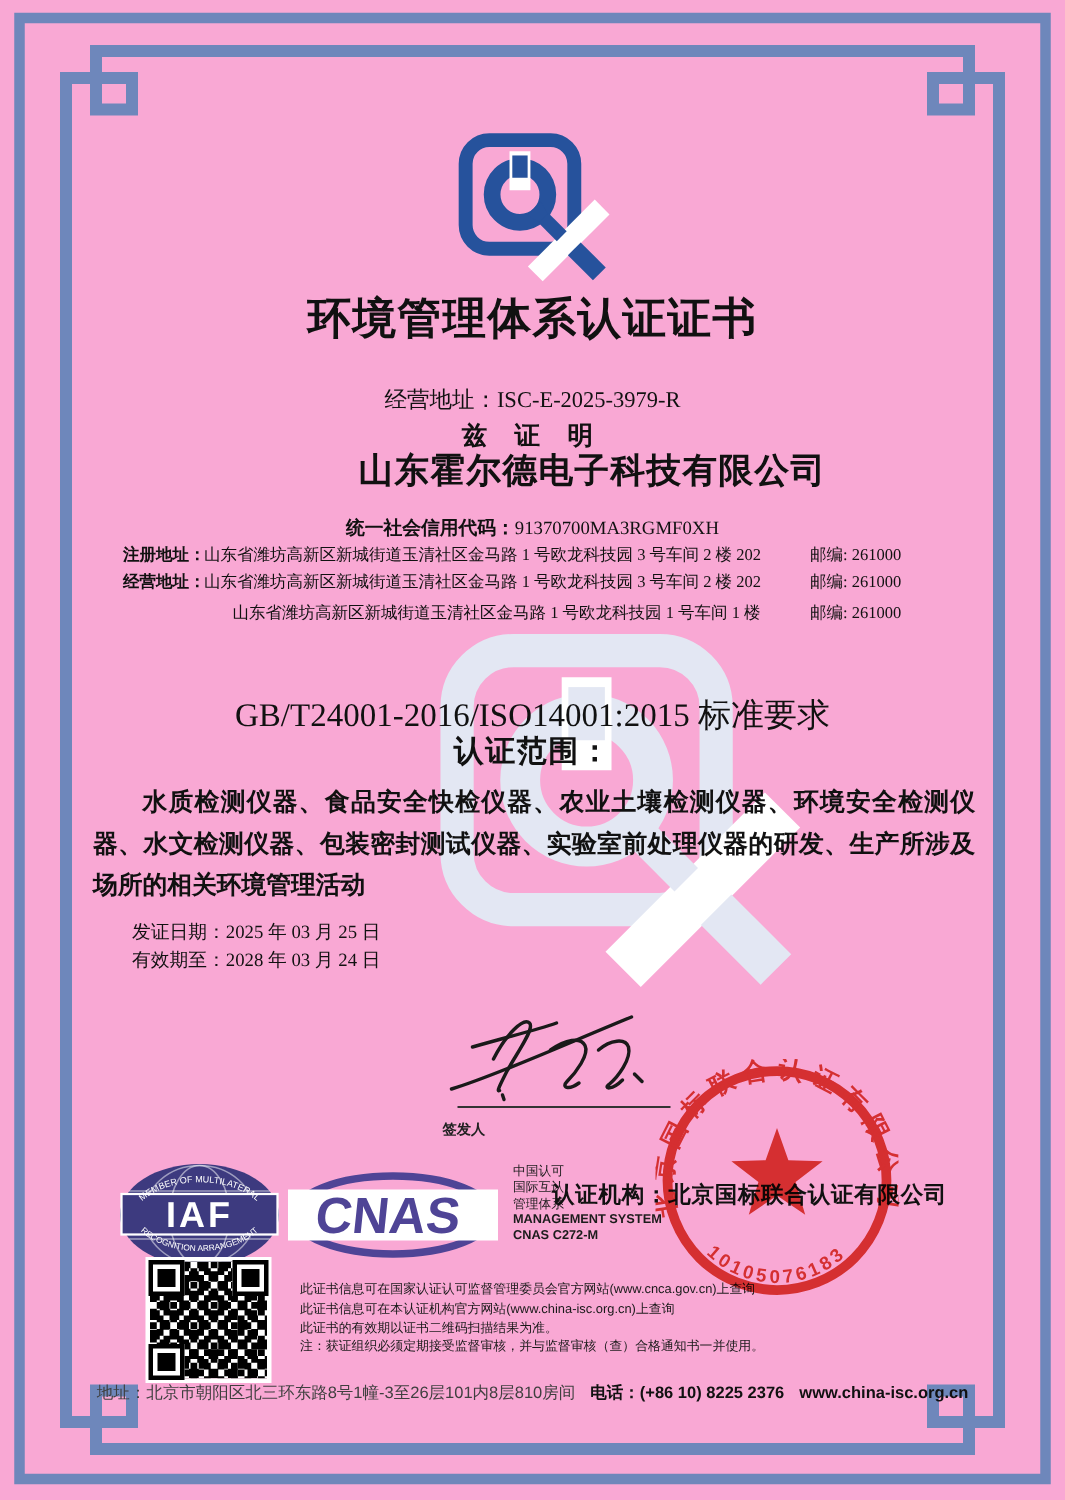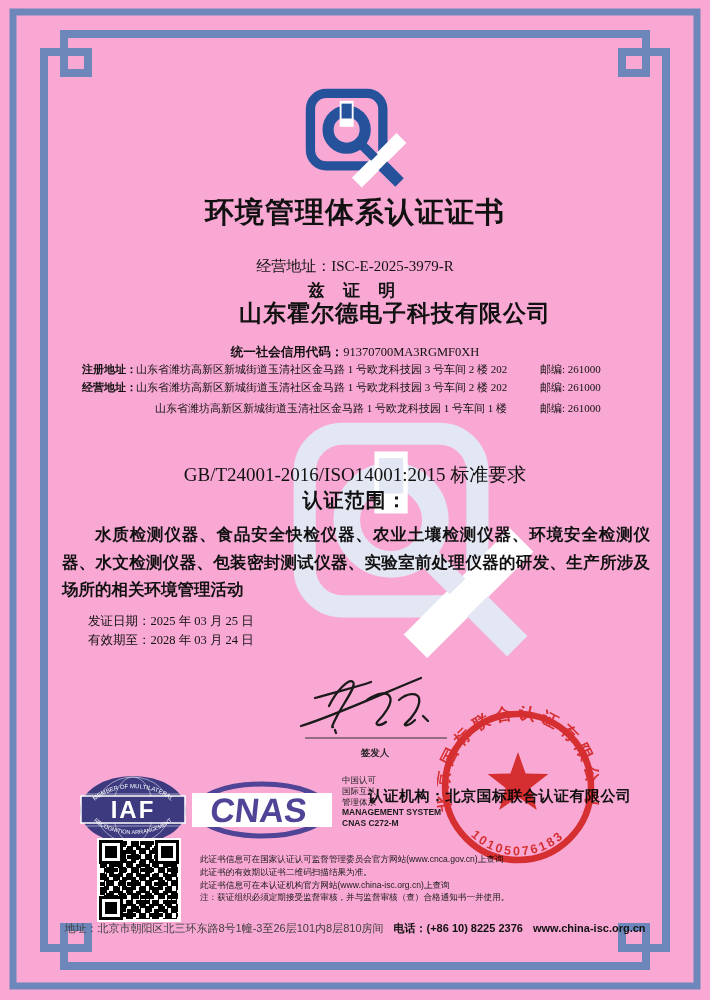--- a/index.html
+++ b/index.html
@@ -23,31 +23,31 @@
   .credit .lbl { font-weight:bold; }
 
   .addr-row { position:absolute; left:0; width:710px; font-size:11px; z-index:2; }
   .addr-row .lbl  { position:absolute; left:66px; font-weight:bold;margin-left:16px; }
   .addr-row .txt  { position:absolute; left:136px; }
   .addr-row .txt3 { position:absolute; left:155px; }
   .addr-row .zip  { position:absolute; left:540px; }
   .r1 { top:362px; } .r2 { top:380px; } .r3 { top:401px; }
 
   .conform { top:436px; font-size:19px; font-weight:bold; letter-spacing:1px; }
-  .standard{ top:462px; font-size:19px; }
+  .standard{ top:462px; font-size:22px; }
   .scopelbl{ top:487px; font-size:20px; font-weight:bold; letter-spacing:1px; }
   .scope   { top:521px; left:62px; width:588px; font-size:16.5px; font-weight:bold;
              line-height:27.5px; text-indent:2em; text-align:justify; z-index:2; }
 
   .daterow { position:absolute; left:88px; font-size:12.5px; z-index:2; }
   .daterow .lbl { font-weight:normal; }
   .d1 { top:613px; } .d2 { top:632px; }
 
   .sig-svg { position:absolute; left:295px; top:670px; width:160px; height:76px; z-index:2; }
-  .signer  { position:absolute; left:295px; top:747px; width:160px; text-align:center;
+  .signer  { position:absolute; left:295px; top:747px; width:160px; text-align:left;
              font-size:9.5px; font-weight:bold; color:#222;
              font-family:"Liberation Sans","DejaVu Sans",sans-serif; z-index:2; }
 
   .iaf-svg  { position:absolute; left:78px;  top:774px; width:110px; height:72px; z-index:2; }
   .cnas-svg { position:absolute; left:190px; top:779px; width:144px; height:62px; z-index:2; }
   .cnas-txt { position:absolute; left:342px; top:775px; font-size:8.5px; line-height:10.8px;
               color:#1c1c1c; font-family:"Liberation Sans","DejaVu Sans",sans-serif; z-index:2; }
   .cnas-txt .b { font-weight:bold; }
 
   .bodyline { position:absolute; left:368px; top:787px; font-size:15px; font-weight:bold;
@@ -222,22 +222,22 @@
   </svg>
 
   <div class="qr">
     <div class="finder f-tl"></div>
     <div class="finder f-tr"></div>
     <div class="finder f-bl"></div>
   </div>
 
   <div class="notes">
     <div>此证书信息可在国家认证认可监督管理委员会官方网站(www.cnca.gov.cn)上查询</div>
+    <div>此证书信息可在本认证机构官方网站(www.china-isc.org.cn)上查询</div>
     <div>此证书的有效期以证书二维码扫描结果为准。</div>
-    <div>此证书信息可在本认证机构官方网站(www.china-isc.org.cn)上查询</div>
     <div>注：获证组织必须定期接受监督审核，并与监督审核（查）合格通知书一并使用。</div>
   </div>
 
   <div class="footer">
     <span>地址：</span><span>北京市朝阳区北三环东路8号1幢-3至26层101内8层810房间</span><span class="gap"></span><span class="b"><span>电话：</span><span>(+86 10) 8225 2376</span></span><span class="gap"></span><span class="b">www.china-isc.org.cn</span>
   </div>
 
 </div>
 
 </body></html>

